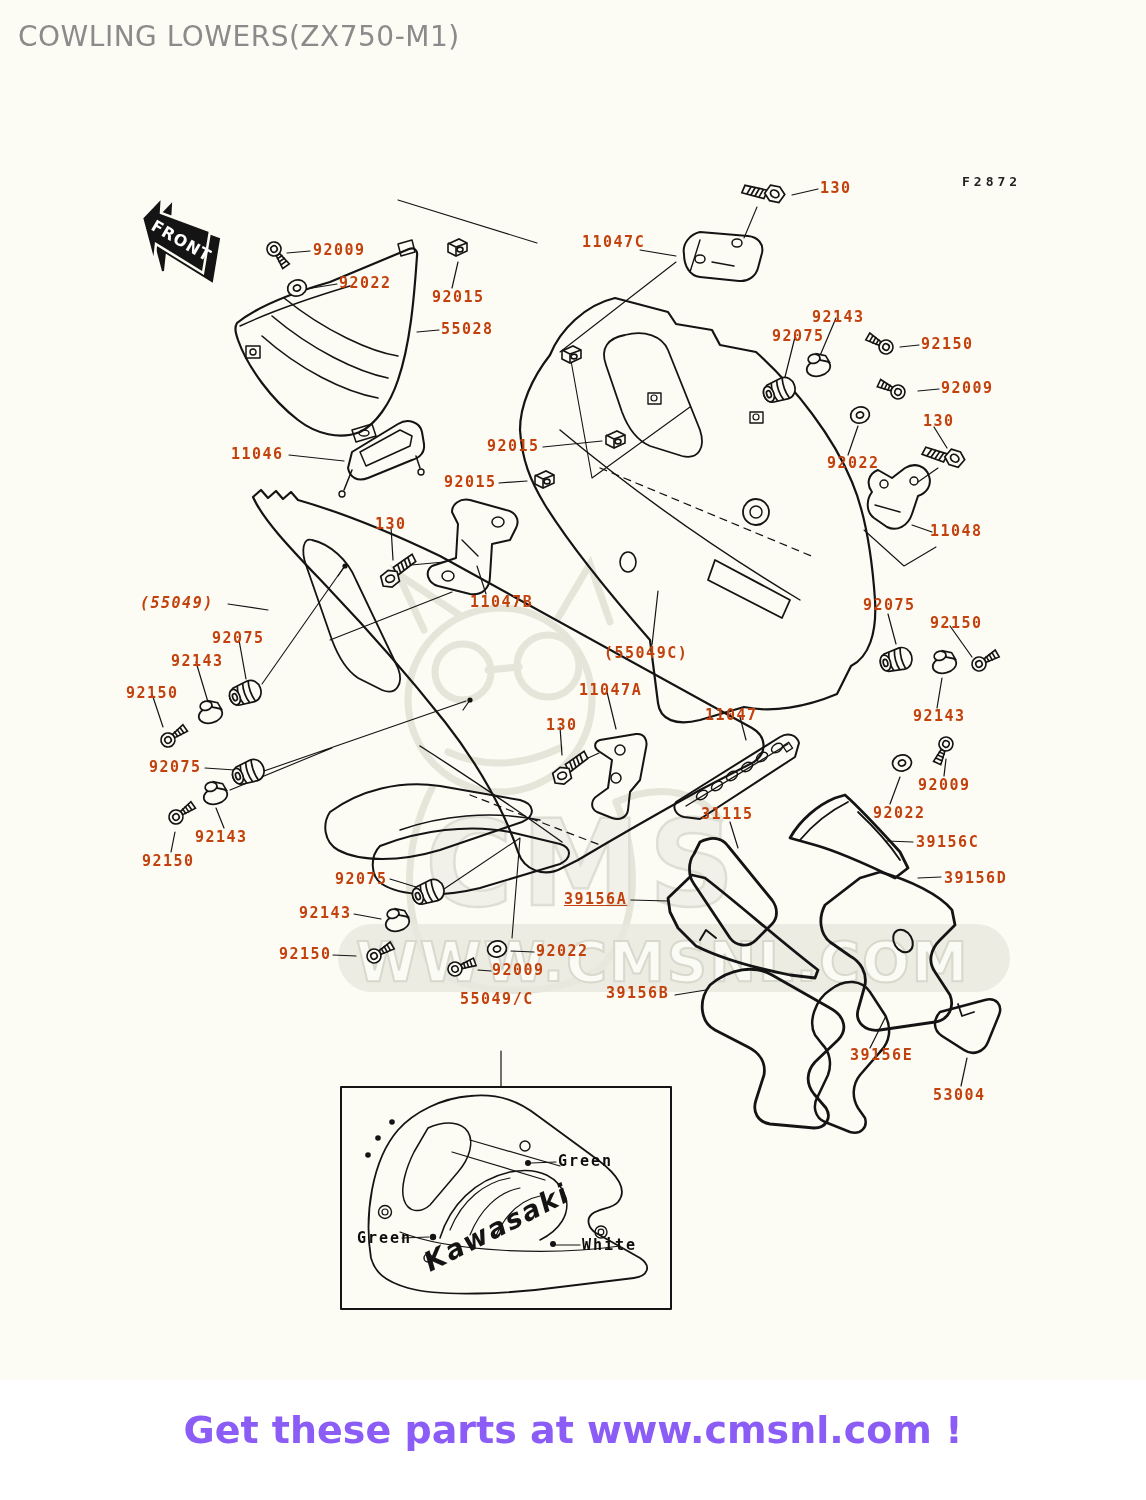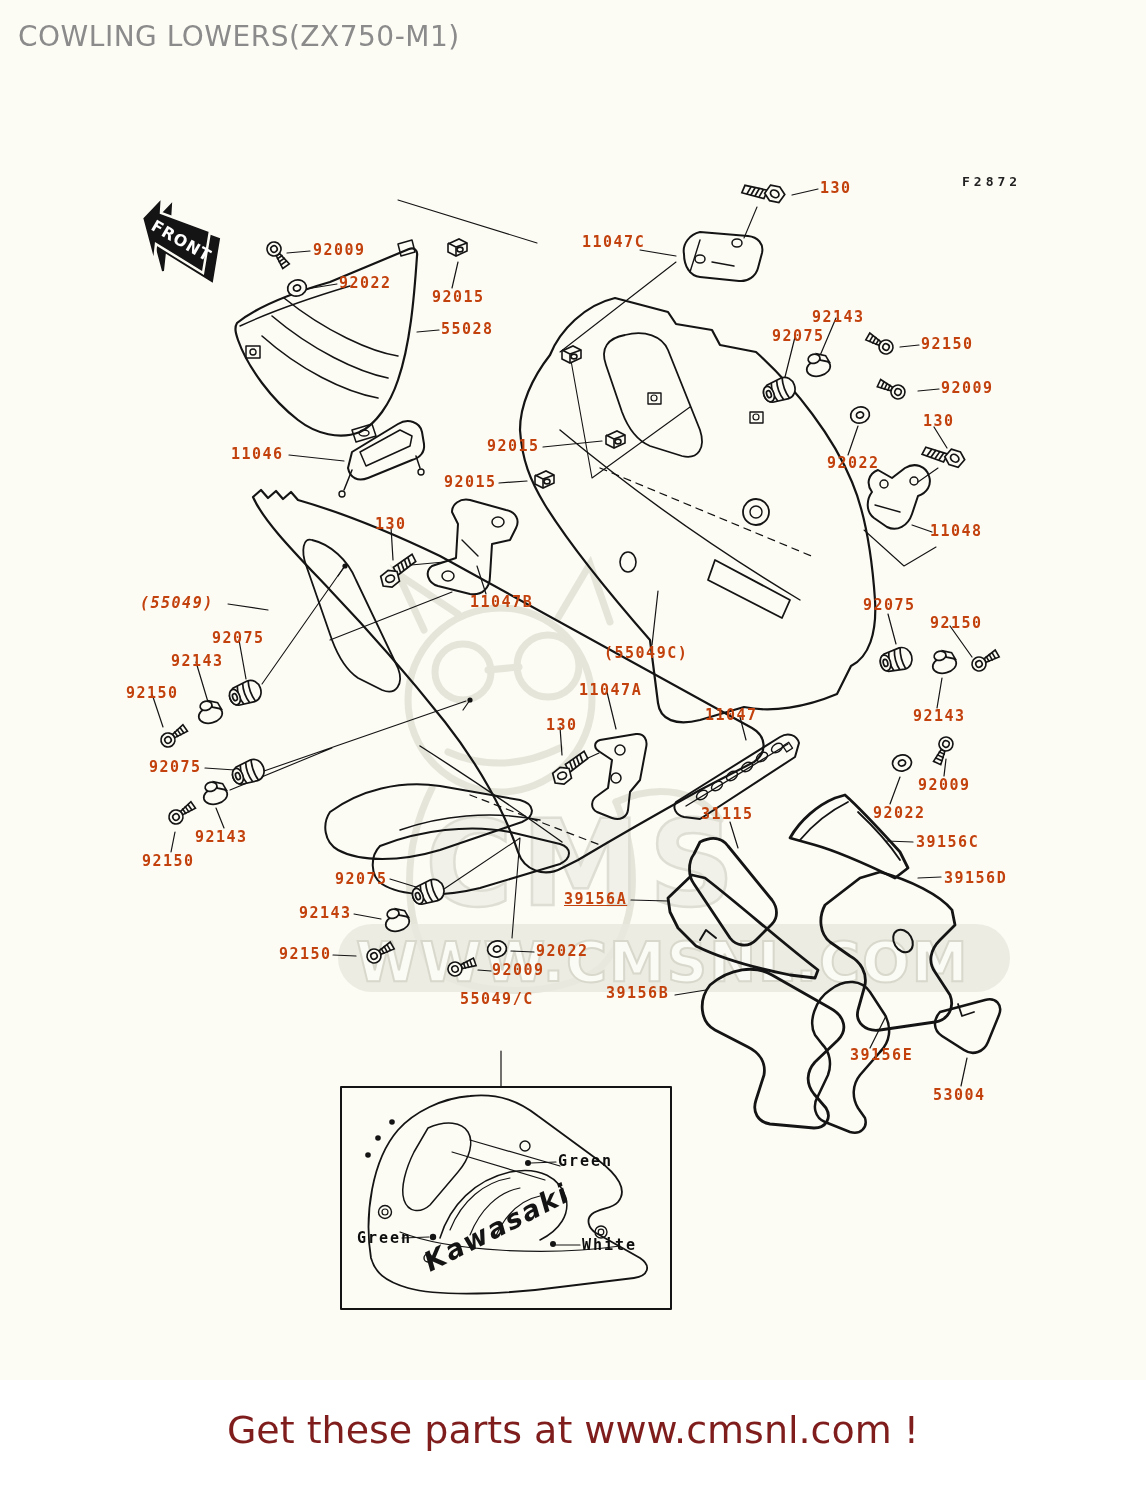--- a/index.html
+++ b/index.html
@@ -9,22 +9,22 @@
   .page-title{position:absolute;left:18px;top:20px;font-size:28px;letter-spacing:.5px;color:#8b8b8b;
               font-family:"DejaVu Sans","Liberation Sans",sans-serif;white-space:nowrap;}
   .figure-code{position:absolute;left:962px;top:174px;font:bold 13px "DejaVu Sans Mono",monospace;
                letter-spacing:4px;color:#222;}
   .part-label{position:absolute;font:bold 15px "DejaVu Sans Mono",monospace;letter-spacing:1.5px;
               color:#c2410c;white-space:nowrap;line-height:15px;}
   .color-label{position:absolute;font:bold 15px "DejaVu Sans Mono",monospace;letter-spacing:2px;
                color:#0e0e0e;white-space:nowrap;}
   .footer-band{position:absolute;left:0;top:1380px;width:1146px;height:120px;background:#ffffff;}
   .footer-text{position:absolute;left:0;top:1408px;width:1146px;text-align:center;
-               font-family:"DejaVu Sans","Liberation Sans",sans-serif;font-size:38px;color:#7f1d1d;
-               white-space:nowrap;}
+               font-family:"DejaVu Sans","Liberation Sans",sans-serif;font-size:38px;color:#8b5cf6;
+               white-space:nowrap;font-weight:bold;}
 </style>
 </head>
 <body>
 
 <div class="stage">
 
   <div class="page-title">COWLING LOWERS(ZX750-M1)</div>
   <div class="figure-code">F2872</div>
 
   <svg class="diagram-svg" width="1146" height="1500" viewBox="0 0 1146 1500">

